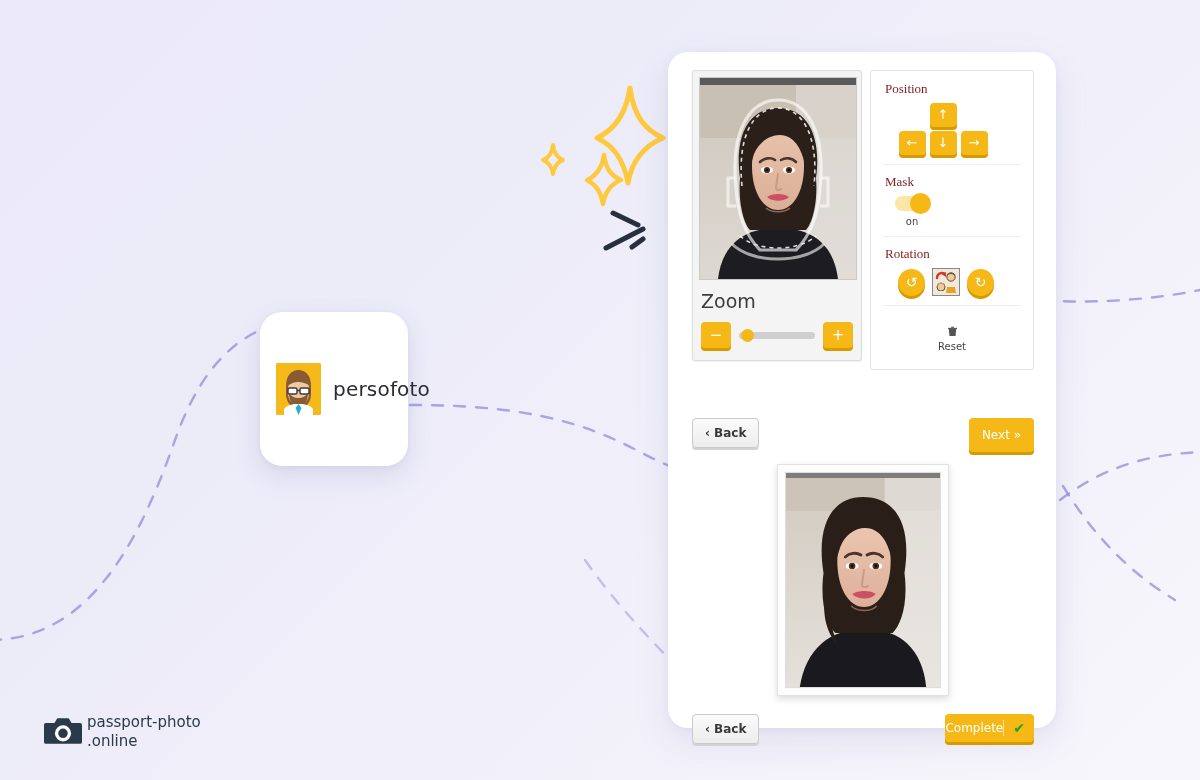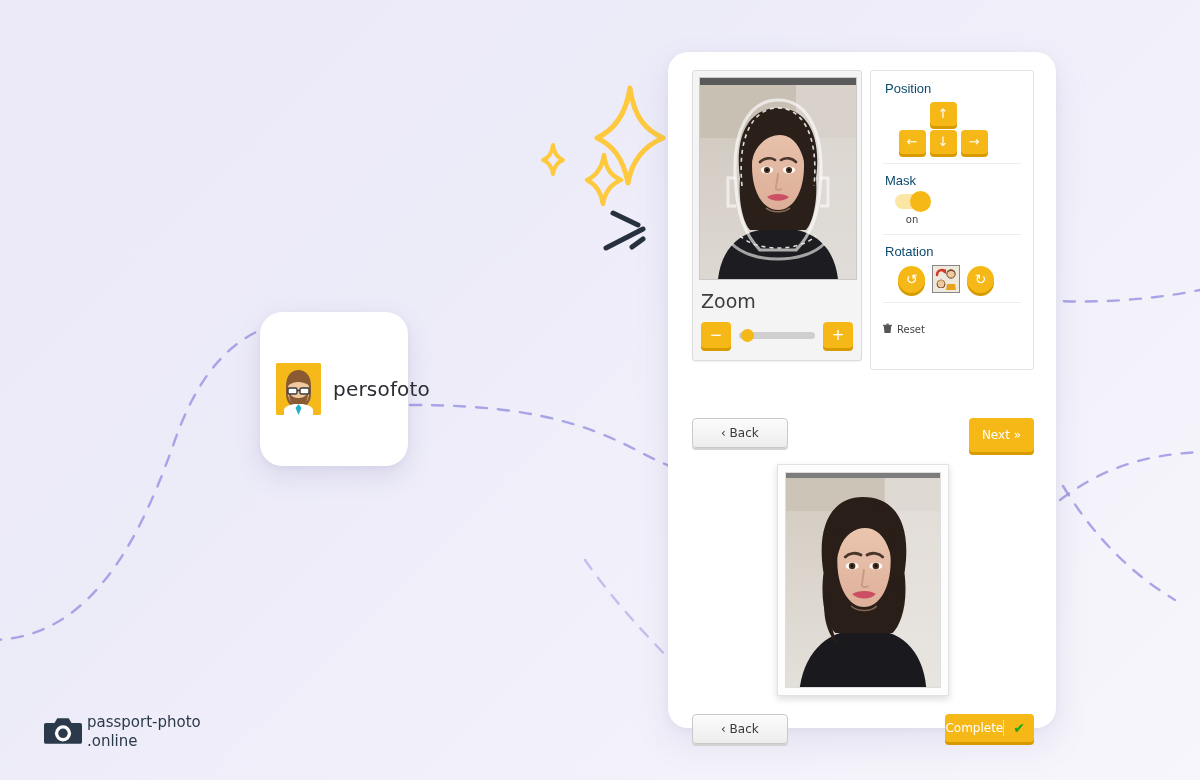--- a/index.html
+++ b/index.html
@@ -52,21 +52,21 @@
     box-shadow:0 3px 0 #d79b00;color:#fff;font-size:15px;line-height:26px;text-align:center;
     cursor:pointer;font-family:"DejaVu Sans",sans-serif;flex:0 0 auto;
   }
   .slider{position:relative;flex:1 1 auto;height:7px;background:#cfcfcf;border-radius:4px;}
   .slider .knob{position:absolute;left:2px;top:-3px;width:13px;height:13px;border-radius:50%;background:#f5b816;}
 
   .ctrl-panel{
     flex:1 1 auto;margin-left:8px;background:#fff;border:1px solid #e3e3e3;border-radius:3px;
     padding:10px 12px 8px 12px;box-sizing:border-box;min-height:300px;
   }
-  .sec-title{font-size:13px;color:#0c4a6e;margin:0 0 6px 2px;font-family:Liberation Sans, sans-serif;}
+  .sec-title{font-size:13px;color:#7f1d1d;margin:0 0 6px 2px;font-family:Liberation Serif, serif;}
   .sec{padding-bottom:9px;border-bottom:1px solid #eeeeee;margin-bottom:9px;}
   .sec.last{border-bottom:1px solid #eeeeee;}
 
   .pad{display:flex;flex-direction:column;align-items:center;gap:4px;padding-right:18px;}
   .pad-row{display:flex;gap:4px;}
   .pad-btn{
     width:27px;height:24px;background:#f5b816;border-radius:4px;box-shadow:0 3px 0 #d79b00;
     color:#fff;font-size:13px;line-height:24px;text-align:center;cursor:pointer;
     font-family:"DejaVu Sans",sans-serif;
   }
@@ -77,30 +77,31 @@
     color:#fff;font-size:14px;line-height:27px;text-align:center;cursor:pointer;
     font-family:"DejaVu Sans",sans-serif;
   }
   .rot-img{width:26px;height:26px;border:1px solid #888;background:#efe9dd;position:relative;overflow:hidden;cursor:pointer;}
 
   .toggle-wrap{padding-left:12px;}
   .toggle{width:34px;height:15px;border-radius:9px;background:#fce6a6;position:relative;cursor:pointer;}
   .toggle .dot{position:absolute;right:-2px;top:-3px;width:21px;height:21px;border-radius:50%;background:#f5b816;}
   .toggle-state{font-size:10px;color:#444;text-align:center;width:34px;margin-top:5px;font-family:"DejaVu Sans",sans-serif;}
 
-  .reset-row{display:flex;align-items:center;gap:5px;padding-top:8px;cursor:pointer;}
+  .reset-row{display:flex;align-items:center;padding-top:8px;cursor:pointer;flex-direction:column;}
   .reset-txt{font-size:10px;color:#444;font-family:"DejaVu Sans",sans-serif;}
 
   
   .navbar{position:absolute;left:24px;top:366px;width:342px;height:30px;}
   .btn-back{
-    position:absolute;left:0;top:0;height:28px;padding:0 28px;line-height:28px;
+    position:absolute;left:0;top:0;height:28px;padding:0 12px;line-height:28px;
     background:linear-gradient(#fbfbfb,#ededed);border:1px solid #c9c9c9;border-radius:4px;
     box-shadow:0 2px 0 #d2d2d2;font-size:12px;color:#3a3a3a;cursor:pointer;
     font-family:"DejaVu Sans",sans-serif;
+    font-weight:bold;
   }
   .btn-next{
     position:absolute;right:0;top:0;height:28px;padding:3px 13px;line-height:28px;
     background:#f5b816;border:none;border-radius:4px;box-shadow:0 3px 0 #d79b00;
     font-size:12px;color:#ffffff;cursor:pointer;font-family:"DejaVu Sans",sans-serif;
   }
 
   
   .result{position:absolute;left:24px;top:412px;width:342px;}
   .result-photo{

